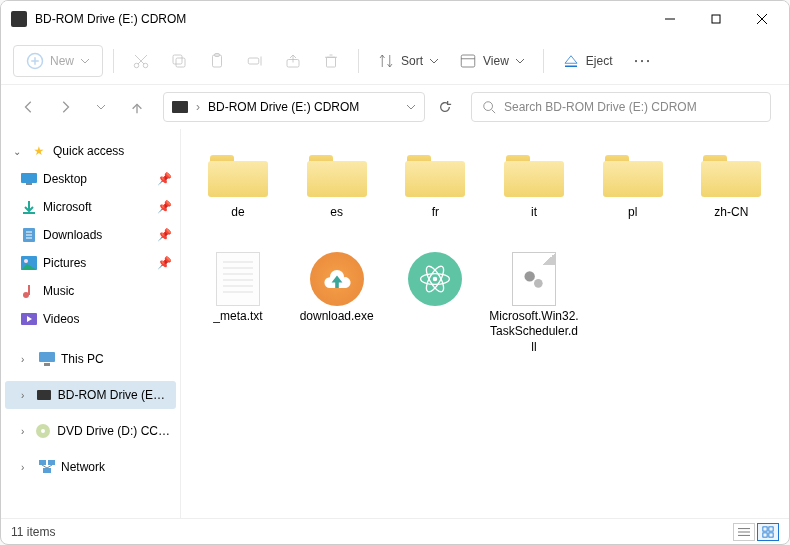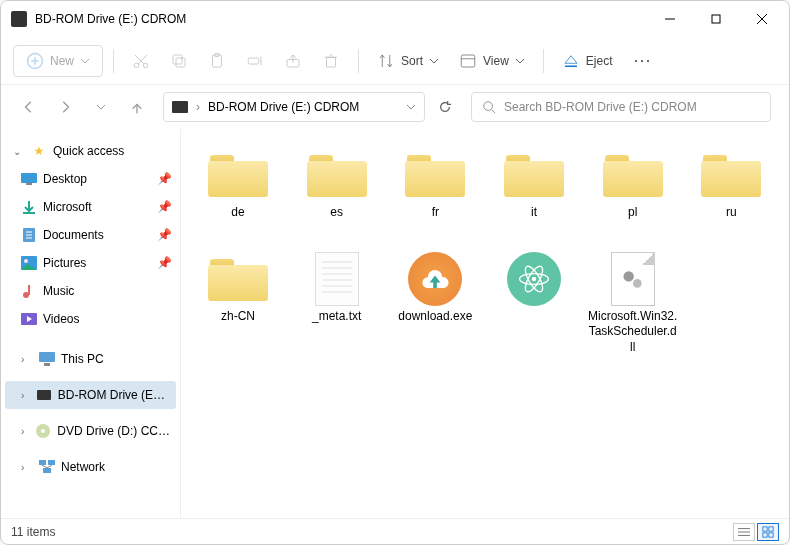--- a/index.html
+++ b/index.html
@@ -280,21 +280,21 @@
       </div>
       <div class="side-item indent">
         <span class="ico">
             <svg viewBox="0 0 14 16" width="14" height="16">
               <rect x="1" y="1" width="12" height="14" rx="1" fill="#5aa0d8"></rect>
               <line x1="4" y1="5" x2="10" y2="5" stroke="#fff"></line>
               <line x1="4" y1="8" x2="10" y2="8" stroke="#fff"></line>
               <line x1="4" y1="11" x2="10" y2="11" stroke="#fff"></line>
             </svg>
           </span>
-        <span class="label">Documents</span>
+        <span class="label">Downloads</span>
         <span class="pin">📌</span>
       </div>
       <div class="side-item indent">
         <span class="ico">
             <svg viewBox="0 0 16 14" width="16" height="14">
               <rect x="0" y="0" width="16" height="14" rx="1" fill="#3a9ad9"></rect>
               <circle cx="5" cy="5" r="2" fill="#fde"></circle>
               <polyline points="0,14 6,8 16,14" fill="#2a7"></polyline>
             </svg>
           </span>
@@ -389,26 +389,20 @@
             <div class="file-icon">
               <div class="folder-icon"></div>
             </div>
             <div class="file-label">it</div>
           </div>
           <div class="file-item">
             <div class="file-icon">
               <div class="folder-icon"></div>
             </div>
             <div class="file-label">pl</div>
-          </div>
-          <div class="file-item">
-            <div class="file-icon">
-              <div class="folder-icon"></div>
-            </div>
-            <div class="file-label">ru</div>
           </div>
           <div class="file-item">
             <div class="file-icon">
               <div class="folder-icon"></div>
             </div>
             <div class="file-label">zh-CN</div>
           </div>
           <div class="file-item">
             <div class="file-icon">
               <div class="txt-icon"></div>

